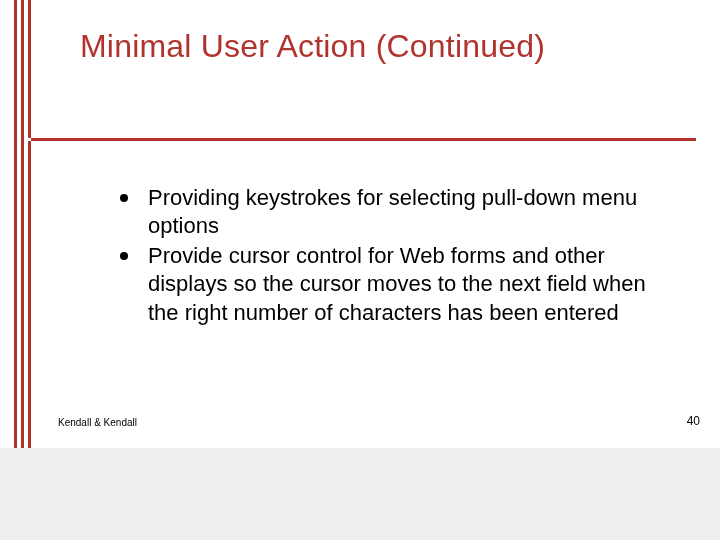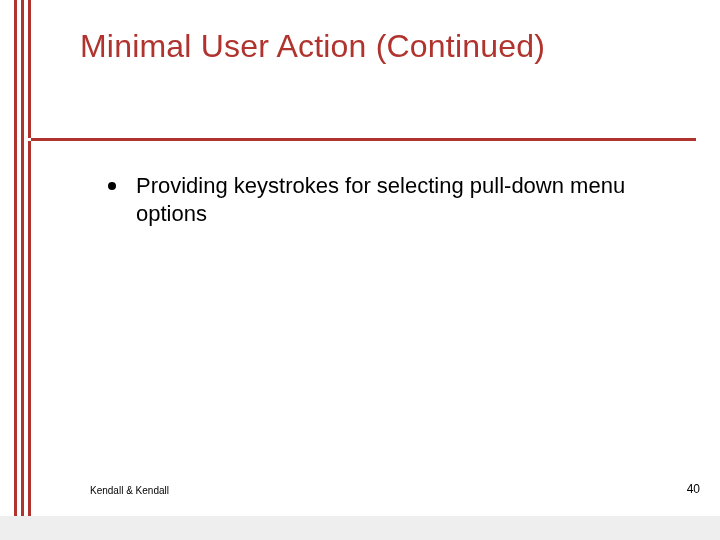--- a/index.html
+++ b/index.html
@@ -7,21 +7,21 @@
     padding: 0;
     width: 720px;
     height: 540px;
     background: #eeeeee;
     font-family: Verdana, Geneva, sans-serif;
     overflow: hidden;
   }
   .slide {
     position: relative;
     width: 720px;
-    height: 516px;
+    height: 448px;
     background: #ffffff;
   }
   .left-stripe {
     position: absolute;
     top: 0;
     bottom: 0;
     width: 3px;
     background: #b0332e;
   }
   .stripe-a { left: 14px; }
@@ -63,21 +63,21 @@
   }
   .content {
     position: absolute;
     left: 108px;
     right: 56px;
     top: 172px;
     color: #000000;
   }
   ul.bullets {
     list-style: none;
-    margin: 0;
+    margin: 12px;
     padding: 0;
   }
   ul.bullets > li {
     position: relative;
     padding-left: 28px;
     font-size: 22px;
     line-height: 1.28;
     margin-bottom: 2px;
   }
   ul.bullets > li::before {
@@ -90,21 +90,20 @@
     border-radius: 50%;
     background: #000000;
   }
   .footer-left {
     position: absolute;
     left: 58px;
     bottom: 20px;
     font-size: 10px;
     font-family: Arial, Helvetica, sans-serif;
     color: #000000;
-    margin-left: 32px;
   }
   .footer-right {
     position: absolute;
     right: 20px;
     bottom: 20px;
     font-size: 12px;
     font-family: Arial, Helvetica, sans-serif;
     color: #000000;
   }
 </style>
@@ -117,18 +116,19 @@
   <div class="stripe-c"></div>
   <div class="stripe-c-lower"></div>
 
   <div class="title">Minimal User Action (Continued)</div>
 
   <div class="hr-line"></div>
 
   <div class="content">
     <ul class="bullets">
       <li>Providing keystrokes for selecting pull-down menu options</li>
+      <li>Provide cursor control for Web forms and other displays so the cursor moves to the next field when the right number of characters has been entered</li>
     </ul>
   </div>
 
   <div class="footer-left">Kendall &amp; Kendall</div>
   <div class="footer-right">40</div>
 </div>
 
 </body></html>

